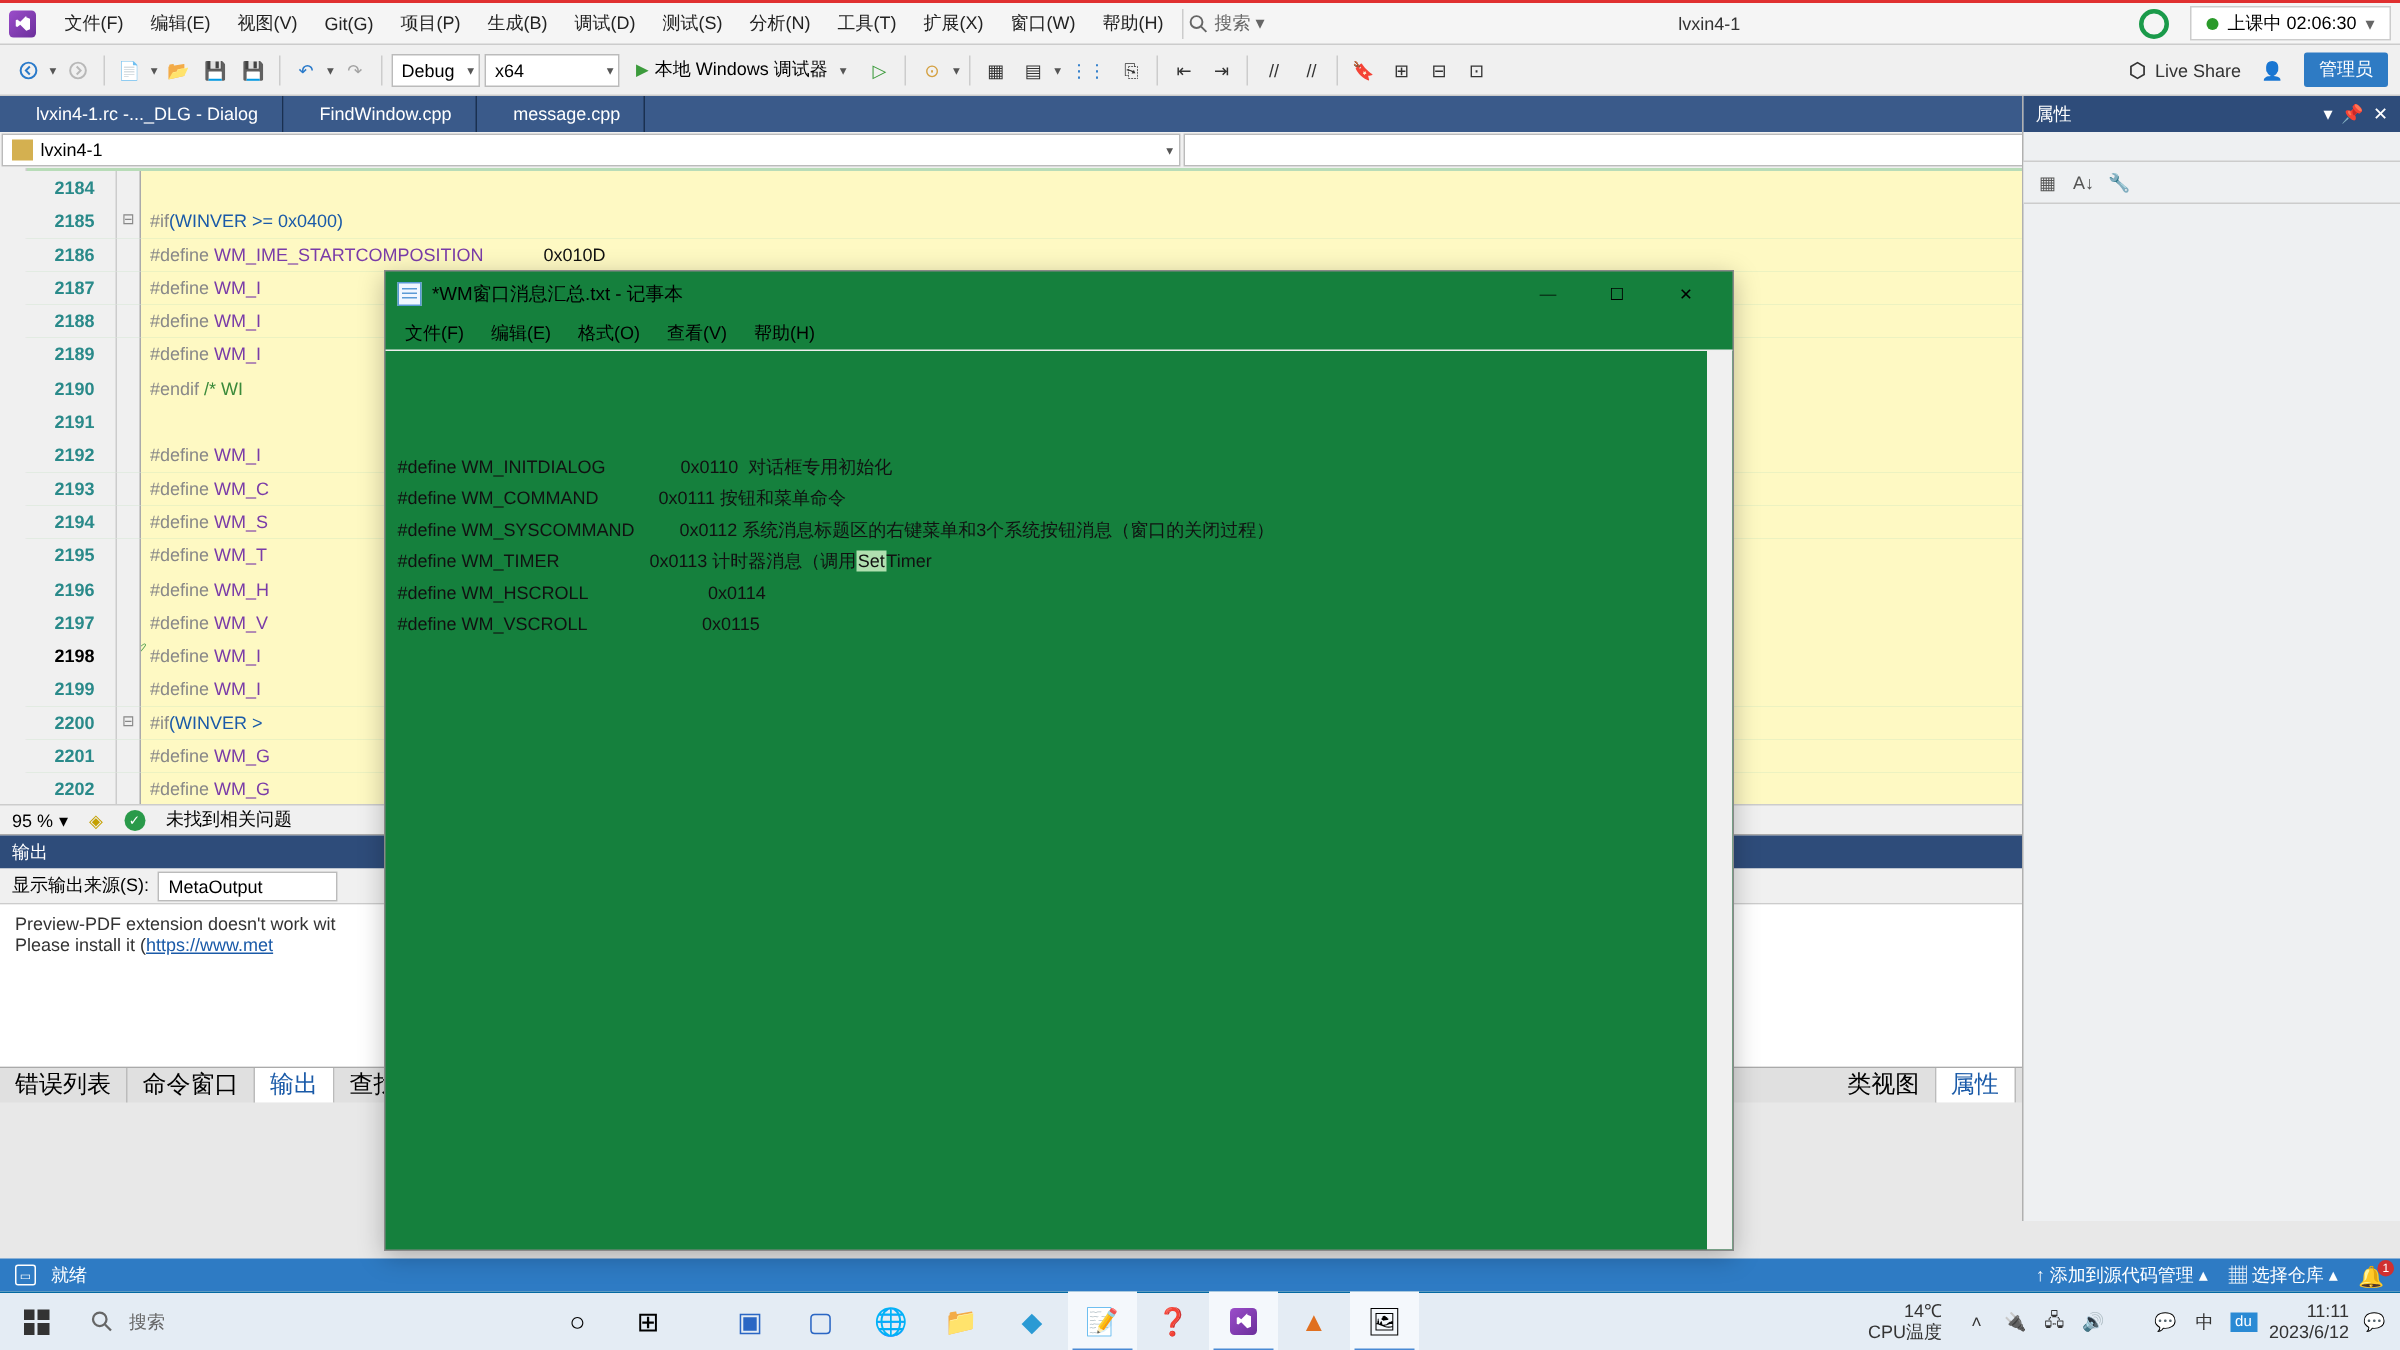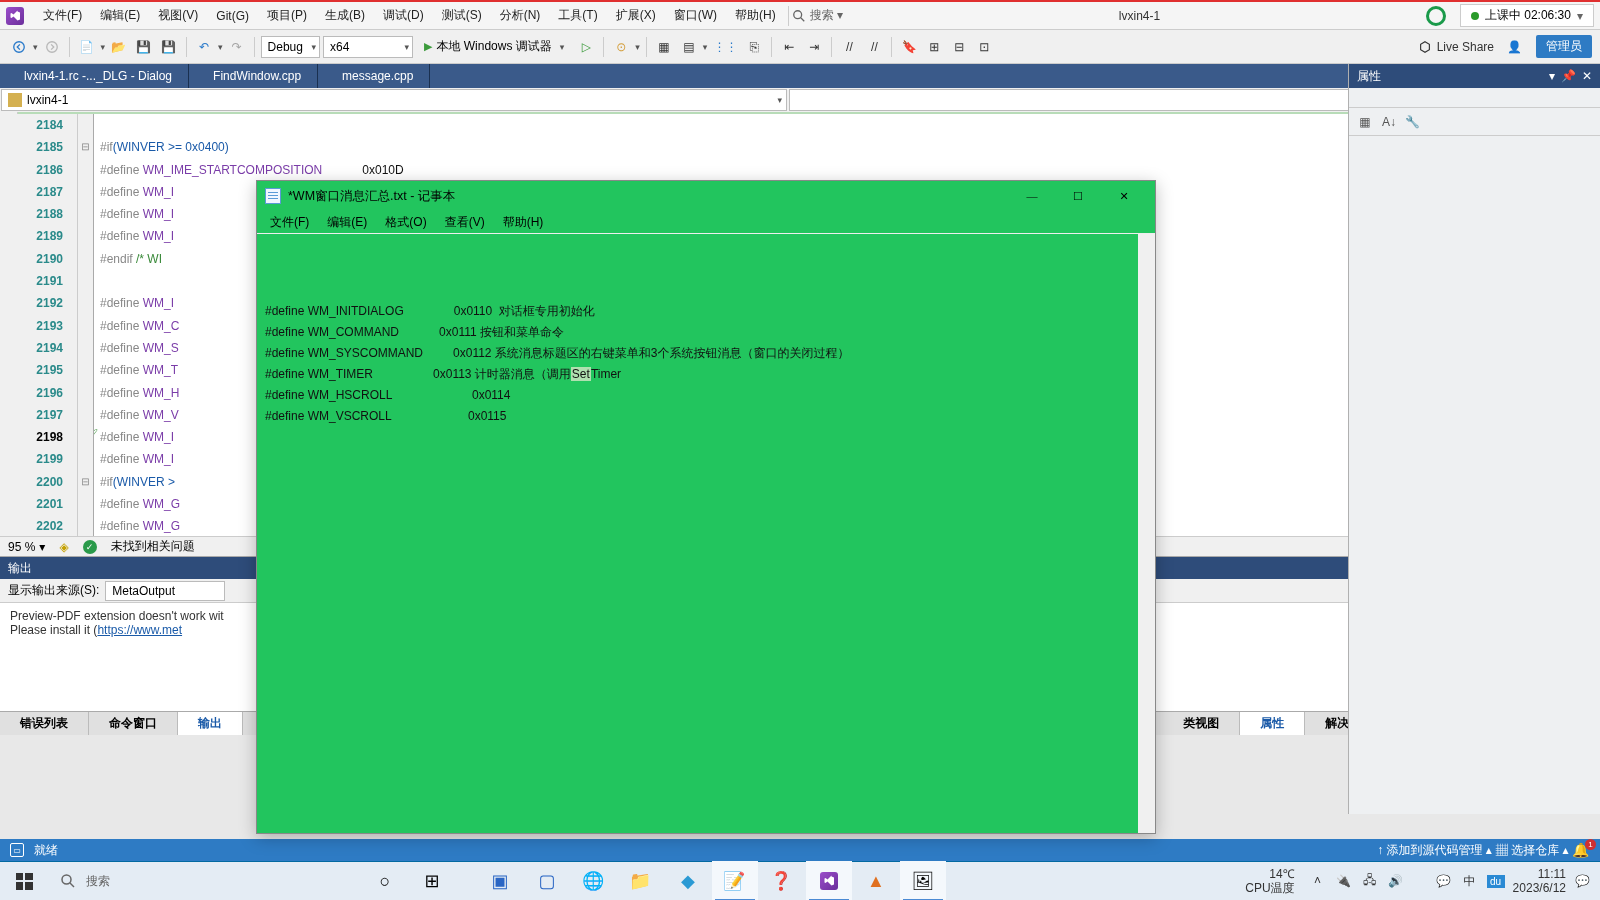--- a/index.html
+++ b/index.html
@@ -60,21 +60,21 @@
 .nav-plus { width:22px; border:1px solid #bbb; background:#fff; display:flex; align-items:center; justify-content:center; cursor:pointer; }
 
 
 .editor-wrap { background:#b8dcb8; height:424px; position:relative; overflow:hidden; }
 .gutter-strip { position:absolute; left:0; top:0; width:18px; height:100%; background:#f0f0f0; border-right:1px solid #ccc; }
 .code-area { font-family:Consolas,monospace; font-size:17px; line-height:22.3px; padding-top:2px; }
 .code-line { display:flex; white-space:pre; }
 .lineno { width:78px; text-align:right; padding-right:14px; color:#2a8a8a; font-weight:bold; background:#f0f0f0; border-right:1px solid #ccc; position:relative; z-index:2; }
 .lineno.current { color:#000; }
 .fold-col { width:16px; background:#f0f0f0; text-align:center; color:#888; font-size:10px; line-height:22px; border-right:1px solid #aaa; position:relative; z-index:2; }
-.code-txt { padding-left:6px; color:#111; background:#ffffff; flex:1; }
+.code-txt { padding-left:6px; color:#111; background:#fef9c3; flex:1; }
 .kw-pp { color:#888; }
 .kw-mac { color:#7a3ca8;margin-top:16px; }
 .kw-key { color:#1a5aa8; }
 .ed-scroll { position:absolute; right:0; top:0; width:17px; height:100%; background:#e8e8e8; border-left:1px solid #ccc; }
 .ed-thumb { position:absolute; right:2px; top:30px; width:12px; height:40px; background:#b0b0b0; border-radius:2px; }
 .ed-brush { position:absolute; left:82px; top:316px; font-size:13px; color:#4a9a4a; }
 
 
 .ed-status { height:20px; background:#f0f0f0; border-top:1px solid #ccc; display:flex; align-items:center; padding:0 8px; gap:14px; font-size:12px; }
 .ed-status .zoom { display:flex; align-items:center; gap:4px; }
@@ -88,32 +88,32 @@
 .out-toolbar { height:24px; background:#f0f0f0; display:flex; align-items:center; padding:0 8px; gap:6px; border-bottom:1px solid #ccc; font-size:12px; }
 .out-combo { border:1px solid #bbb; background:#fff; height:20px; padding:0 6px; min-width:120px; display:flex; align-items:center; }
 .out-body { background:#fff; height:108px; padding:6px 10px; font-family:Consolas,monospace; font-size:12px; color:#333; position:relative; }
 .out-body a { color:#1a5aa8; text-decoration:underline; }
 .out-scroll { position:absolute; right:0; top:0; width:17px; height:100%; background:#e8e8e8; border-left:1px solid #ccc; }
 .out-thumb  { position:absolute; right:2px; top:2px; width:12px; height:30px; background:#b0b0b0; }
 
 
 .bot-tabs { height:24px; background:#e0e0e0; display:flex; align-items:stretch; border-top:1px solid #aaa; }
 .bot-tabs-r { margin-left:auto; display:flex; }
-.bot-tab { padding:0 20px; display:flex; align-items:center; font-size:12px; border-right:1px solid #bbb; cursor:pointer;font-weight:bold; }
+.bot-tab { padding:0 10px; display:flex; align-items:center; font-size:16px; border-right:1px solid #bbb; cursor:pointer; }
 .bot-tab.active { background:#fff; color:#1a5aa8; }
 
 
 .vs-status { position:absolute; left:0; right:0; bottom:39px; height:22px; background:#2e7bc4; color:#fff; display:flex; align-items:center; padding:0 10px; font-size:12px; gap:10px; }
 .vs-status .icon { width:14px; height:14px; border:1.5px solid #fff; border-radius:2px; display:flex; align-items:center; justify-content:center; font-size:8px; }
-.vs-status-right { margin-left:auto; display:flex; align-items:flex-start; gap:4px; }
+.vs-status-right { margin-left:auto; display:flex; align-items:flex-end; gap:14px; }
 .bell { position:relative; font-size:14px; }
 .bell .count { position:absolute; top:-3px; right:-6px; background:#d03030; color:#fff; font-size:8px; width:11px; height:11px; border-radius:50%; display:flex; align-items:center; justify-content:center; }
 
 
-.notepad { position:absolute; left:256px; top:180px; width:900px; height:654px; background:#22c55e; border:1px solid #888; box-shadow:0 4px 16px rgba(0,0,0,0.25); display:flex; flex-direction:column; }
+.notepad { position:absolute; left:256px; top:180px; width:900px; height:654px; background:#15803d; border:1px solid #888; box-shadow:0 4px 16px rgba(0,0,0,0.25); display:flex; flex-direction:column; }
 .np-title { height:30px; display:flex; align-items:center; padding:0 8px; }
 .np-title .np-icon { width:16px; height:16px; border:1px solid #5a9ad6; background:#f0f6ff; margin-right:7px; position:relative; }
 .np-title .np-icon::before { content:''; position:absolute; left:2px; top:3px; width:10px; height:1px; background:#5a9ad6; box-shadow:0 3px 0 #5a9ad6,0 6px 0 #5a9ad6; }
 .np-title-text { font-size:12.5px; }
 .np-win-btns { margin-left:auto; display:flex; }
 .np-wb { width:46px; height:30px; display:flex; align-items:center; justify-content:center; cursor:pointer; font-family:"Segoe UI Symbol"; font-size:11px; }
 .np-menu { height:22px; display:flex; align-items:center; padding:0 4px; }
 .np-mi { padding:2px 9px; font-size:12px; cursor:pointer; }
 .np-body { flex:1; padding:4px 8px; font-family:"Microsoft YaHei",Consolas,monospace; font-size:15.5px; line-height:21px; color:#111; white-space:pre; overflow:hidden; position:relative; border-top:1px solid #eee; }
 .np-scroll { position:absolute; right:0; top:0; width:17px; height:100%; background:#f0f0f0; }

